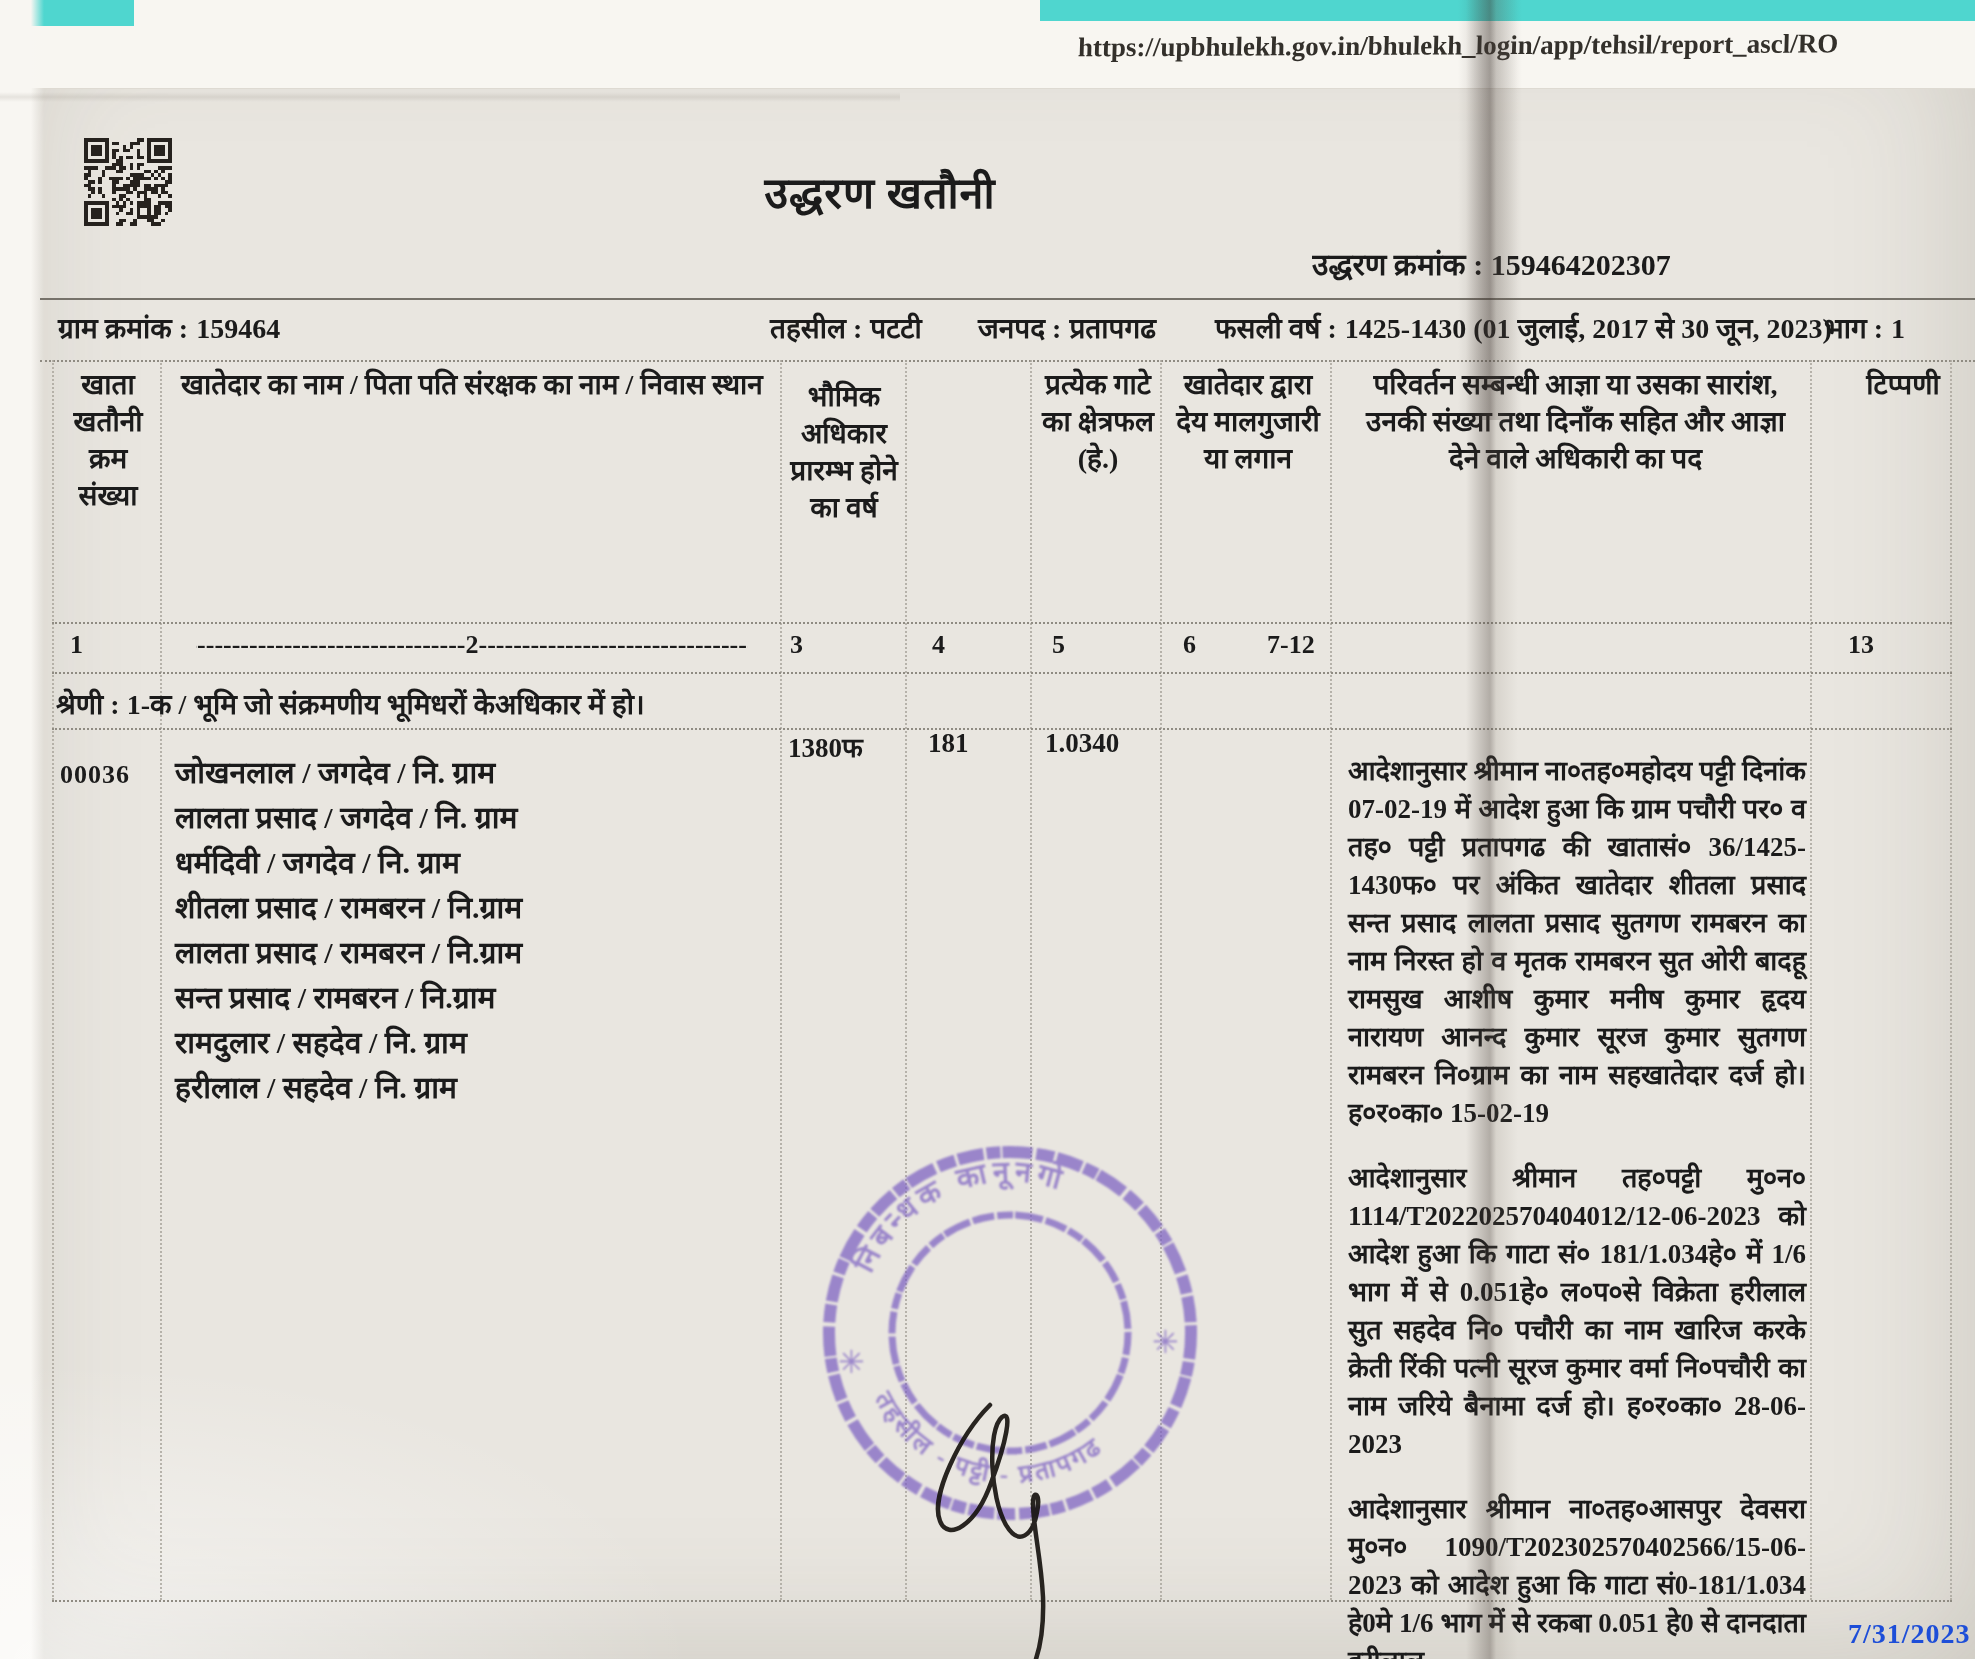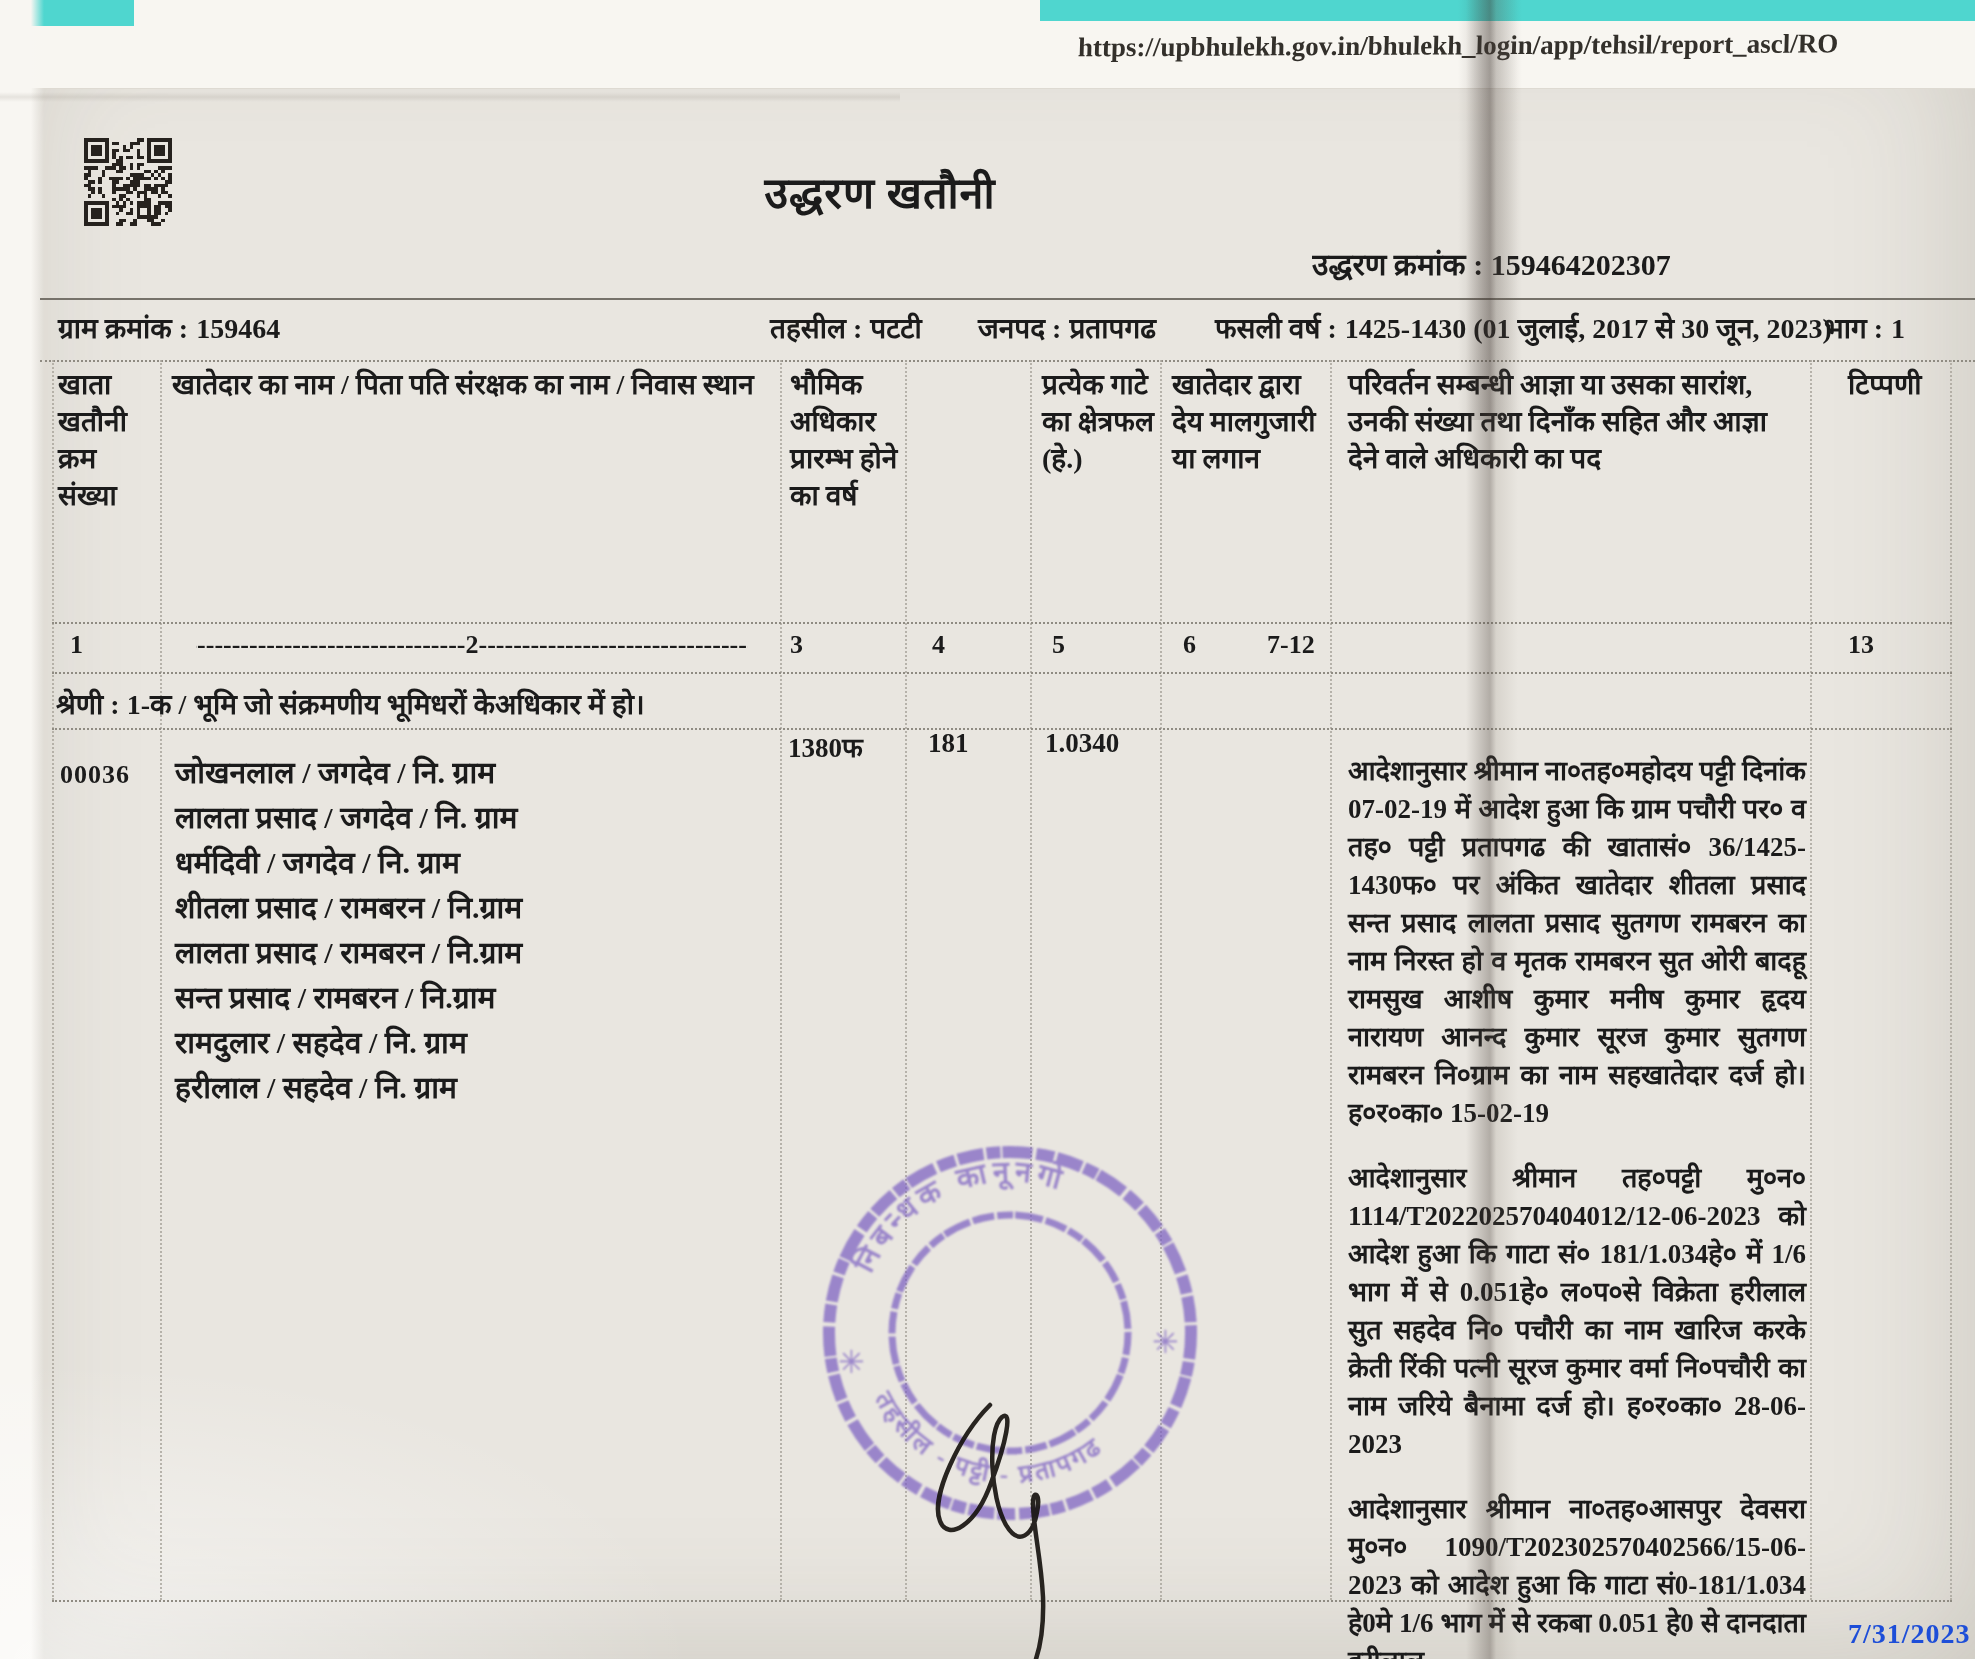--- a/index.html
+++ b/index.html
@@ -25,21 +25,21 @@
        font-size:27px;font-weight:700;color:#33302b;transform:rotate(-.3deg) skewX(-2deg);}
   .title{top:162px;left:0;width:1760px;text-align:center;font-size:43px;font-weight:700;letter-spacing:1px;}
   .extract{top:243px;left:1312px;width:663px;white-space:nowrap;overflow:hidden;font-size:30px;font-weight:700;}
   .meta-field{top:308px;font-size:28px;font-weight:700;white-space:nowrap;}
   .lab{margin-right:8px;margin-top:48px;}
   
   .hline{left:40px;width:1935px;border-top:2px solid #76726a;height:0;}
   .dotline{border-top:2px dotted #8f8b82;height:0;}
   .vline{border-left:2px dotted #aaa69d;width:0;top:360px;height:1240px;opacity:.8;}
   
-  .th{top:366px;font-size:28px;font-weight:700;line-height:37px;}
+  .th{top:366px;font-size:28px;font-weight:700;line-height:37px;text-align:center;}
   .num{top:630px;font-size:26px;font-weight:700;}
   .dashrow{top:630px;left:196px;width:552px;display:flex;justify-content:center;
            font-size:26px;font-weight:700;letter-spacing:0;overflow:hidden;white-space:nowrap;}
   .cat{top:684px;left:56px;font-size:28px;font-weight:700;}
   
   .khata{top:760px;left:60px;font-size:26px;font-weight:700;letter-spacing:1px;}
   .holders{top:750px;left:175px;width:620px;}
   .holder-line{font-size:30px;font-weight:600;line-height:45px;white-space:nowrap;}
   .cellval{top:728px;font-size:27px;font-weight:700;}
   .orders{top:752px;left:1348px;width:458px;}
@@ -306,21 +306,21 @@
   <div class="abs vline" style="left:1330px;"></div>
   <div class="abs vline" style="left:1810px;"></div>
   <div class="abs vline" style="left:1950px;"></div>
   <div class="abs dotline" style="top:622px;left:52px;width:1900px;"></div>
   <div class="abs dotline" style="top:672px;left:52px;width:1900px;"></div>
   <div class="abs dotline" style="top:728px;left:52px;width:1900px;"></div>
   <div class="abs dotline" style="top:1600px;left:52px;width:1900px;"></div>
 
   <div class="abs th" style="left:58px;width:100px;">खाता खतौनी क्रम संख्या</div>
   <div class="abs th" style="left:172px;width:600px;">खातेदार का नाम / पिता पति संरक्षक का नाम / निवास स्थान</div>
-  <div class="abs th" style="left:790px;width:108px;">भौमिक अधिकार प्रारम्भ होने का वर्ष</div>
+  <div class="abs th" style="left:790px;width:108px;margin-top:12px;">भौमिक अधिकार प्रारम्भ होने का वर्ष</div>
   <div class="abs th" style="left:1042px;width:112px;">प्रत्येक गाटे का क्षेत्रफल (हे.)</div>
   <div class="abs th" style="left:1172px;width:152px;">खातेदार द्वारा देय मालगुजारी या लगान</div>
   <div class="abs th" style="left:1348px;width:455px;">परिवर्तन सम्बन्धी आज्ञा या उसका सारांश, उनकी संख्या तथा दिनाँक सहित और आज्ञा देने वाले अधिकारी का पद</div>
   <div class="abs th" style="left:1848px;width:110px;">टिप्पणी</div>
 
   <div class="abs num" style="left:70px;">1</div>
   <div class="abs dashrow">
     <span>---------------------------------</span>
       <span>2</span>
       <span>---------------------------------</span>

